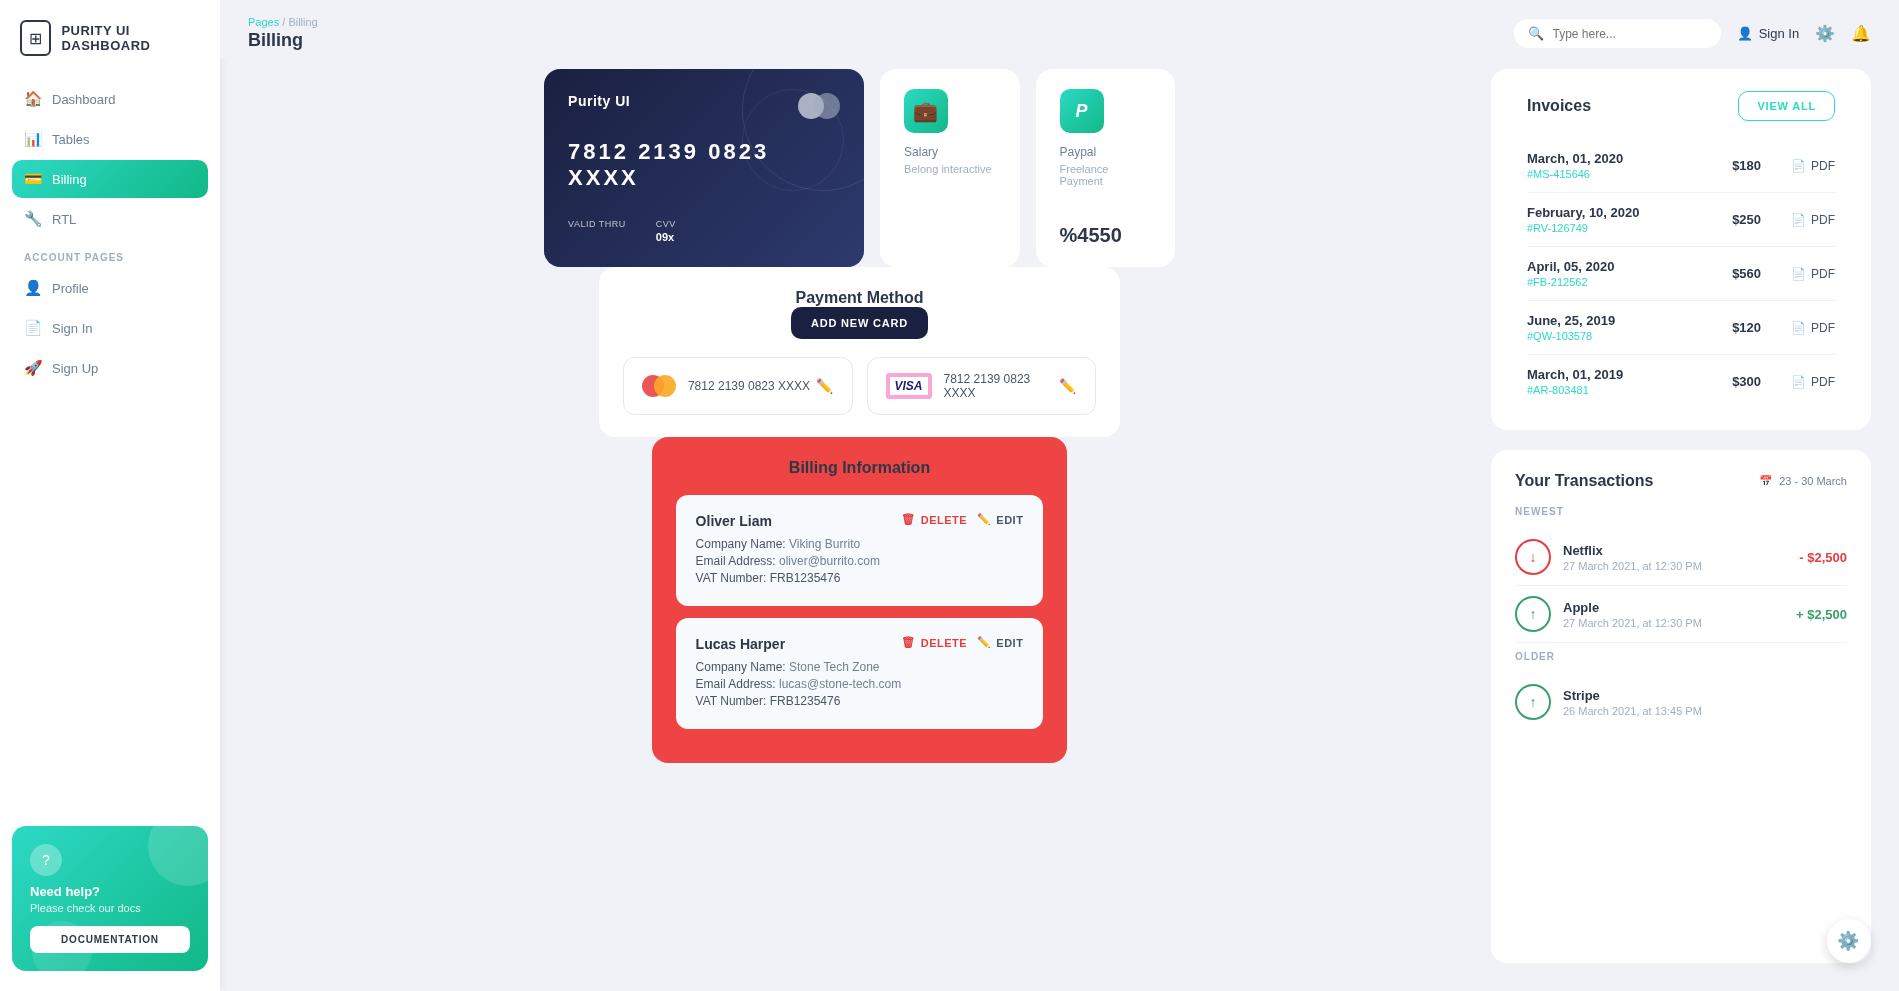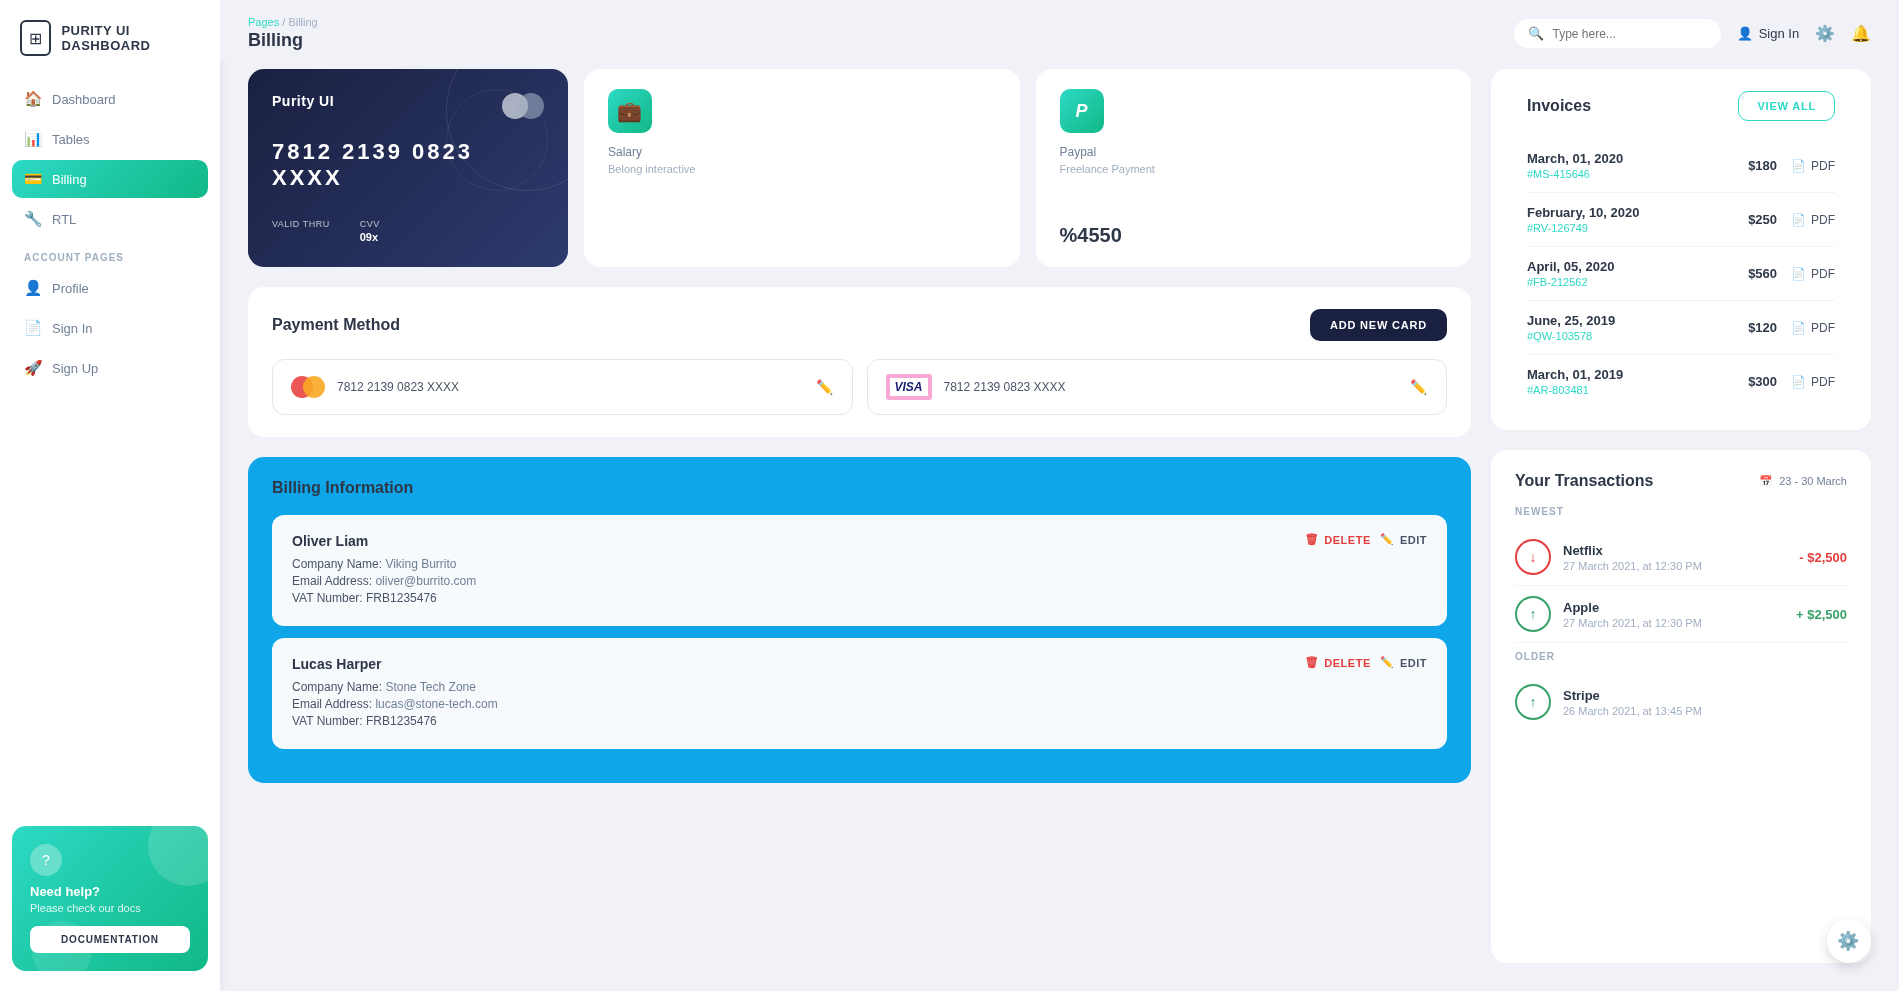--- a/index.html
+++ b/index.html
@@ -33,21 +33,21 @@
     .breadcrumb-path a { color: #2cd9c5; text-decoration: none; }
     .breadcrumb-title { font-size: 18px; font-weight: 700; color: #2d3748; }
     .header-right { display: flex; align-items: center; gap: 16px; }
     .search-box { display: flex; align-items: center; gap: 8px; background: #fff; border-radius: 20px; padding: 7px 14px; min-width: 180px; }
     .search-box input { border: none; outline: none; font-size: 12px; color: #718096; background: transparent; width: 100%; }
     .header-icon { font-size: 16px; color: #718096; cursor: pointer; }
     .sign-in-link { font-size: 13px; color: #2d3748; font-weight: 500; cursor: pointer; display: flex; align-items: center; gap: 5px; }
 
     
     .content { flex: 1; overflow-y: auto; padding: 10px 28px 28px; display: flex; gap: 20px; }
-    .content-left { flex: 1; display: flex; flex-direction: column; gap: 20px; min-width: 0; }
+    .content-left { flex: 1; display: flex; flex-direction: column; min-width: 0; align-items: center; }
     .content-right { width: 380px; min-width: 380px; display: flex; flex-direction: column; gap: 0; }
 
     
     .top-cards { display: flex; gap: 16px; align-items: stretch; }
 
     
     .credit-card { background: linear-gradient(135deg, #1a2040, #2d3a6e); border-radius: 16px; padding: 24px; width: 320px; min-width: 320px; color: #fff; position: relative; overflow: hidden; }
     .credit-card::before { content: ''; position: absolute; top: -40px; right: -40px; width: 160px; height: 160px; border-radius: 50%; border: 1px solid rgba(255,255,255,0.1); }
     .credit-card::after { content: ''; position: absolute; top: 20px; right: 20px; width: 100px; height: 100px; border-radius: 50%; border: 1px solid rgba(255,255,255,0.07); }
     .card-brand { font-size: 14px; font-weight: 700; letter-spacing: 0.5px; margin-bottom: 30px; }
@@ -62,60 +62,60 @@
 
     
     .stat-card { background: #fff; border-radius: 16px; padding: 20px 24px; flex: 1; display: flex; flex-direction: column; justify-content: space-between; }
     .stat-icon-wrap { width: 44px; height: 44px; border-radius: 10px; background: linear-gradient(135deg, #2cd9c5, #12b886); display: flex; align-items: center; justify-content: center; font-size: 20px; color: #fff; margin-bottom: 12px; }
     .stat-label { font-size: 12px; color: #718096; margin-bottom: 4px; }
     .stat-sublabel { font-size: 11px; color: #a0aec0; margin-bottom: 12px; }
     .stat-value { font-size: 20px; font-weight: 700; color: #2d3748; }
 
     
     .section-card { background: #fff; border-radius: 16px; padding: 22px 24px; }
-    .section-header { display: flex; align-items: center; justify-content: space-between; margin-bottom: 18px; }
+    .section-header { display: flex; align-items: center; justify-content: space-between; margin-bottom: 18px; flex-direction: column; }
     .section-title { font-size: 16px; font-weight: 700; color: #2d3748; }
     .btn-dark { background: #1a2040; color: #fff; border: none; border-radius: 10px; padding: 10px 20px; font-size: 11px; font-weight: 700; letter-spacing: 0.8px; cursor: pointer; text-transform: uppercase; }
     .payment-cards { display: flex; gap: 14px; }
     .payment-card-item { flex: 1; border: 1px solid #e2e8f0; border-radius: 12px; padding: 14px 18px; display: flex; align-items: center; justify-content: space-between; }
     .payment-card-left { display: flex; align-items: center; gap: 12px; }
     .payment-card-number { font-size: 12px; color: #4a5568; font-weight: 500; }
     .edit-icon { color: #718096; cursor: pointer; font-size: 14px; }
 
     
     .mc-icon { display: flex; }
     .mc-circle { width: 22px; height: 22px; border-radius: 50%; }
     .mc-red { background: #eb5757; }
     .mc-orange { background: #f9a825; margin-left: -10px; opacity: 0.9; }
 
     
     .visa-text { color: #1a1f71; font-weight: 900; font-size: 12px; font-style: italic; border: 4px solid #f9a8d4; padding: 2px 5px; border-radius: 3px; }
 
     
-    .billing-info-card { background: #0ea5e9; border-radius: 16px; padding: 22px 24px; }
+    .billing-info-card { background: #ef4444; border-radius: 16px; padding: 22px 24px; }
     .billing-person { background: #f7fafc; border-radius: 12px; padding: 18px 20px; margin-bottom: 12px; }
     .billing-person-name { font-size: 14px; font-weight: 700; color: #2d3748; margin-bottom: 8px; }
     .billing-person-detail { font-size: 12px; color: #718096; margin-bottom: 3px; }
     .billing-person-detail strong { color: #4a5568; font-weight: 400; }
     .billing-person-actions { display: flex; align-items: center; gap: 10px; }
     .btn-delete { background: none; border: none; color: #e53e3e; font-size: 11px; font-weight: 700; cursor: pointer; display: flex; align-items: center; gap: 5px; text-transform: uppercase; letter-spacing: 0.5px; }
     .btn-edit { background: none; border: none; color: #4a5568; font-size: 11px; font-weight: 700; cursor: pointer; display: flex; align-items: center; gap: 5px; text-transform: uppercase; letter-spacing: 0.5px; }
     .billing-row { display: flex; align-items: flex-start; justify-content: space-between; }
 
     
     .invoices-panel { background: #fff; border-radius: 16px; padding: 22px 36px; margin-bottom: 20px; }
     .invoices-header { display: flex; align-items: center; justify-content: space-between; margin-bottom: 18px; }
     .btn-outline { background: transparent; border: 1.5px solid #2cd9c5; color: #2cd9c5; border-radius: 10px; padding: 8px 18px; font-size: 11px; font-weight: 700; cursor: pointer; letter-spacing: 0.8px; }
     .invoice-row { display: flex; align-items: center; justify-content: space-between; padding: 12px 0; border-bottom: 1px solid #f0f2f8; }
     .invoice-row:last-child { border-bottom: none; }
     .invoice-date { font-size: 13px; font-weight: 600; color: #2d3748; }
     .invoice-ref { font-size: 11px; color: #2cd9c5; margin-top: 2px; }
     .invoice-amount { font-size: 13px; font-weight: 600; color: #2d3748; }
     .invoice-pdf { display: flex; align-items: center; gap: 5px; color: #4a5568; font-size: 12px; cursor: pointer; }
-    .invoice-right { display: flex; align-items: center; gap: 14px; }
+    .invoice-right { display: flex; align-items: center; gap: 30px; }
 
     
     .transactions-panel { background: #fff; border-radius: 16px; padding: 22px 24px; flex: 1; }
     .transactions-header { display: flex; align-items: center; justify-content: space-between; margin-bottom: 16px; }
     .transactions-title { font-size: 16px; font-weight: 700; color: #2d3748; }
     .date-range { display: flex; align-items: center; gap: 6px; font-size: 11px; color: #718096; }
     .section-sub-title { font-size: 10px; font-weight: 700; color: #a0aec0; letter-spacing: 1px; text-transform: uppercase; margin-bottom: 12px; margin-top: 8px; }
     .transaction-row { display: flex; align-items: center; gap: 12px; padding: 10px 0; border-bottom: 1px solid #f0f2f8; }
     .transaction-row:last-child { border-bottom: none; }
     .tx-icon { width: 36px; height: 36px; border-radius: 50%; border: 2px solid; display: flex; align-items: center; justify-content: center; font-size: 14px; flex-shrink: 0; }

